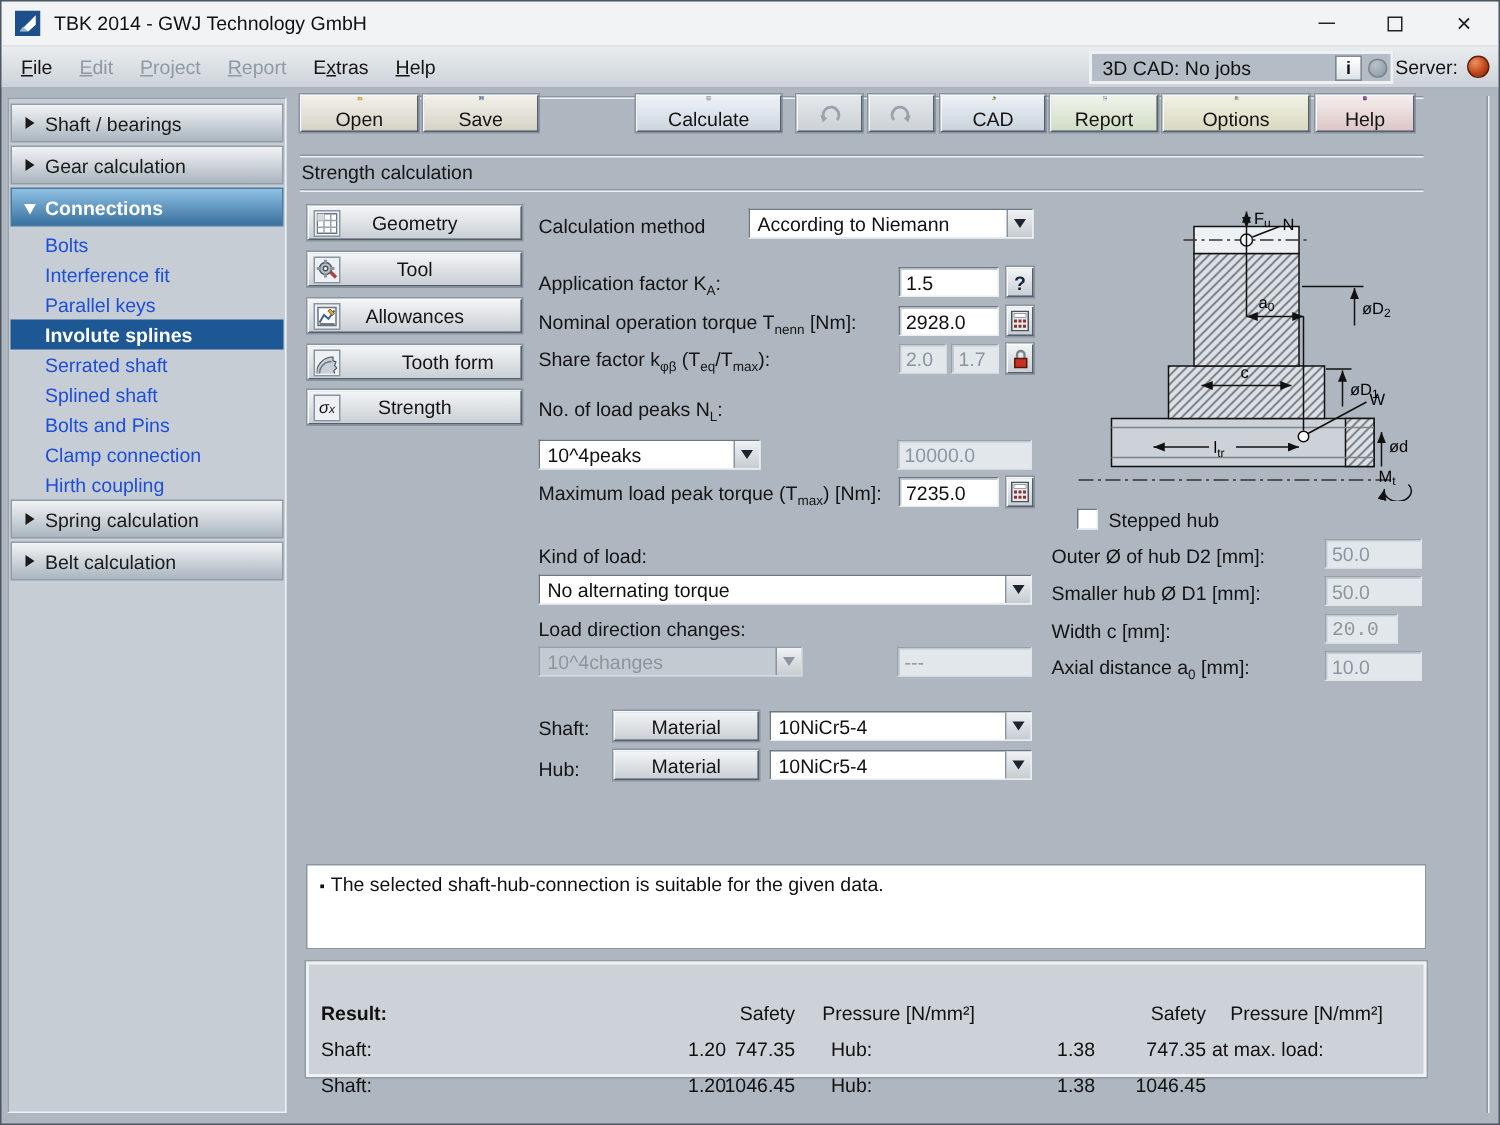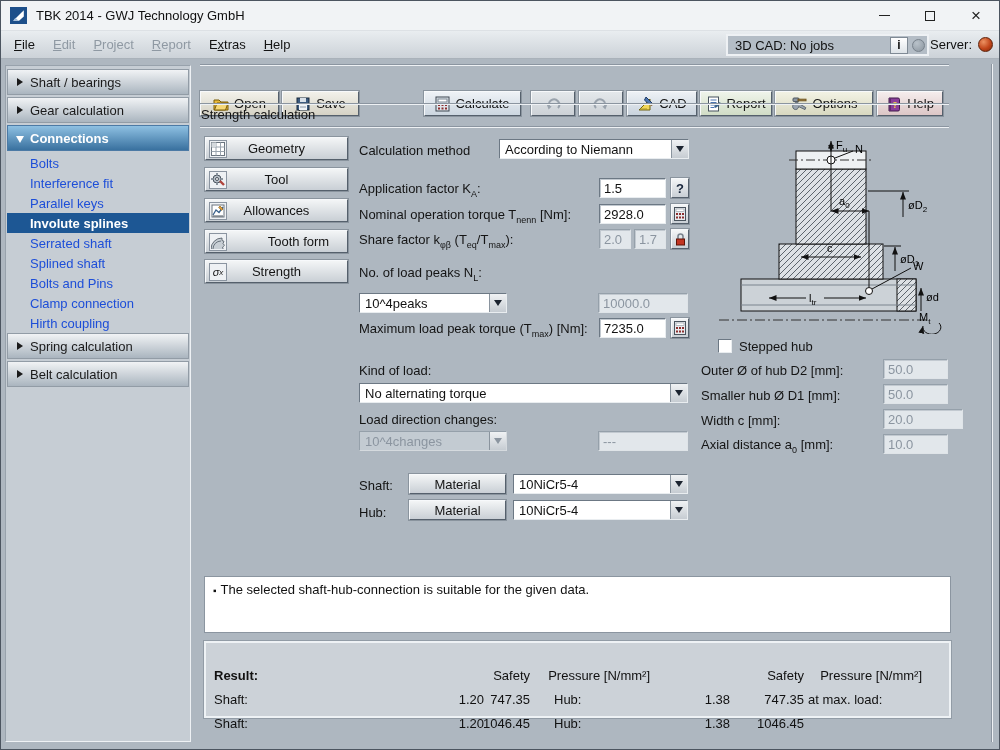--- a/index.html
+++ b/index.html
@@ -40,21 +40,21 @@
   .side-item { height:20px; display:flex; align-items:center; padding-left:23px; color:#1d4ed8; }
   .side-item.selected { background:#1d5794; color:#fff; font-weight:bold; }
 
   
   .groove-h { position:absolute; height:2px; border-top:1px solid #8b95a0; border-bottom:1px solid #eef1f4; }
   .groove-v { position:absolute; width:2px; border-left:1px solid #8b95a0; border-right:1px solid #eef1f4; }
   .section-title { position:absolute; left:200px; top:48px; font-size:13px; color:#141414; }
 
   
   .btn3d { background:linear-gradient(#f3f5f6,#c9cfd5); border:1px solid; border-color:#f7f9fb #55606c #55606c #f7f9fb; box-shadow:0 0 0 1px #8a949e; display:flex; align-items:center; justify-content:center; gap:5px; color:#141414; }
-  .tool-btn { position:absolute; top:32px; height:25px; }
+  .tool-btn { position:absolute; top:4px; height:25px;flex-direction:column; }
   .t-open,.t-save { background:linear-gradient(#f2f1ea,#d5d2c5); }
   .t-calc { background:linear-gradient(#eef2f6,#ccd6e0); }
   .t-cad  { background:linear-gradient(#edf1f5,#c9d3dd); }
   .t-report { background:linear-gradient(#eff4ea,#d0dcc6); }
   .t-options { background:linear-gradient(#f2f2e4,#d8d8c0); }
   .t-help { background:linear-gradient(#f5eded,#dcc6c6); }
   .btn-disabled { background:linear-gradient(#e4e8eb,#ccd1d6); }
 
   .panel-btn { position:absolute; left:204px; width:143px; height:23px; position:absolute; }
   .panel-btn .icon-box { position:absolute; left:3px; top:2px; width:18px; height:18px; background:#eef1f4; border:1px solid #8a94a0; display:flex; align-items:center; justify-content:center; }
@@ -371,21 +371,21 @@
 
     <div class="flabel" style="left:358px; top:304px;">Kind of load:</div>
     <div class="dropdown" style="left:358px; top:324px; width:329px; height:20px;">
       <span class="dd-text">No alternating torque</span>
       <span class="dd-btn">
           <span class="tri-down"></span>
         </span>
     </div>
 
     <div class="flabel" style="left:358px; top:353px;">Load direction changes:</div>
-    <div class="dropdown disabled" style="left:358px; top:372px; width:148px; height:20px;">
+    <div class="dropdown disabled" style="left:358px; top:372px; width:176px; height:20px;">
       <span class="dd-text">10^4changes</span>
       <span class="dd-btn">
           <span class="tri-down"></span>
         </span>
     </div>
     <div class="field disabled" style="left:597px; top:372px; width:90px; height:20px;">---</div>
 
     <div class="flabel" style="left:358px; top:419px;">Shaft:</div>
     <div class="btn3d" style="position:absolute; left:408px; top:415px; width:97px; height:20px;">Material</div>
     <div class="dropdown" style="left:512px; top:415px; width:175px; height:20px;">
@@ -472,21 +472,21 @@
     <div class="checkbox" style="left:717px; top:280px;"></div>
     <div class="flabel" style="left:738px; top:280px;">Stepped hub</div>
 
     <div class="flabel" style="left:700px; top:304px;"><span>Outer Ø of hub D2 [mm]:</span><sub class="subtxt"></sub><span></span></div>
     <div class="field disabled" style="left:882px; top:300px; width:65px; height:20px;">50.0</div>
 
     <div class="flabel" style="left:700px; top:329px;"><span>Smaller hub Ø D1 [mm]:</span><sub class="subtxt"></sub><span></span></div>
     <div class="field disabled" style="left:882px; top:325px; width:65px; height:20px;">50.0</div>
 
     <div class="flabel" style="left:700px; top:354px;"><span>Width c [mm]:</span><sub class="subtxt"></sub><span></span></div>
-    <div class="field disabled" style="left:882px; top:350px; width:80px; height:20px;">20.0</div>
+    <div class="field disabled" style="left:882px; top:350px; width:49px; height:20px;font-family:Liberation Mono, monospace;">20.0</div>
 
     <div class="flabel" style="left:700px; top:378px;"><span>Axial distance a</span><sub class="subtxt">0</sub><span> [mm]:</span></div>
     <div class="field disabled" style="left:882px; top:375px; width:65px; height:20px;">10.0</div>
 
     <div class="message-box">
       <span class="bullet">▪</span><span>The selected shaft-hub-connection is suitable for the given data.</span>
     </div>
 
     <div class="result-panel">
       <div class="result-grid">

